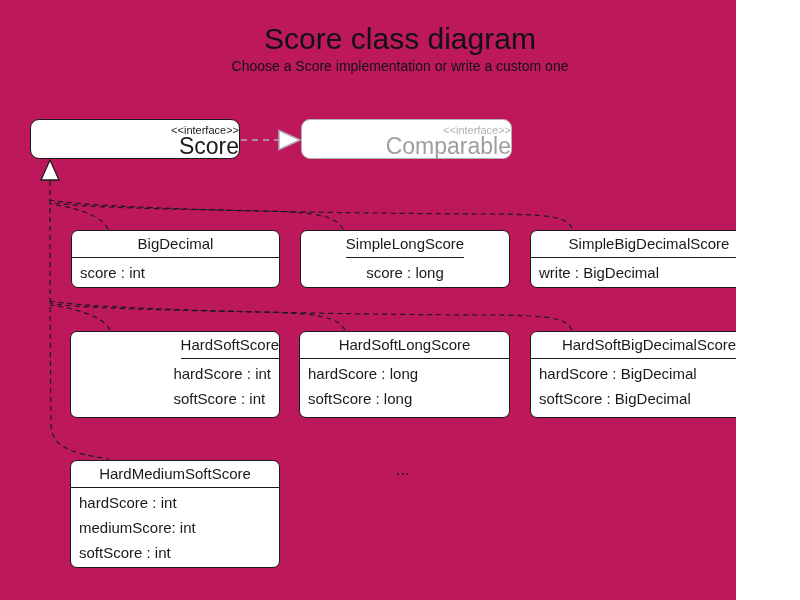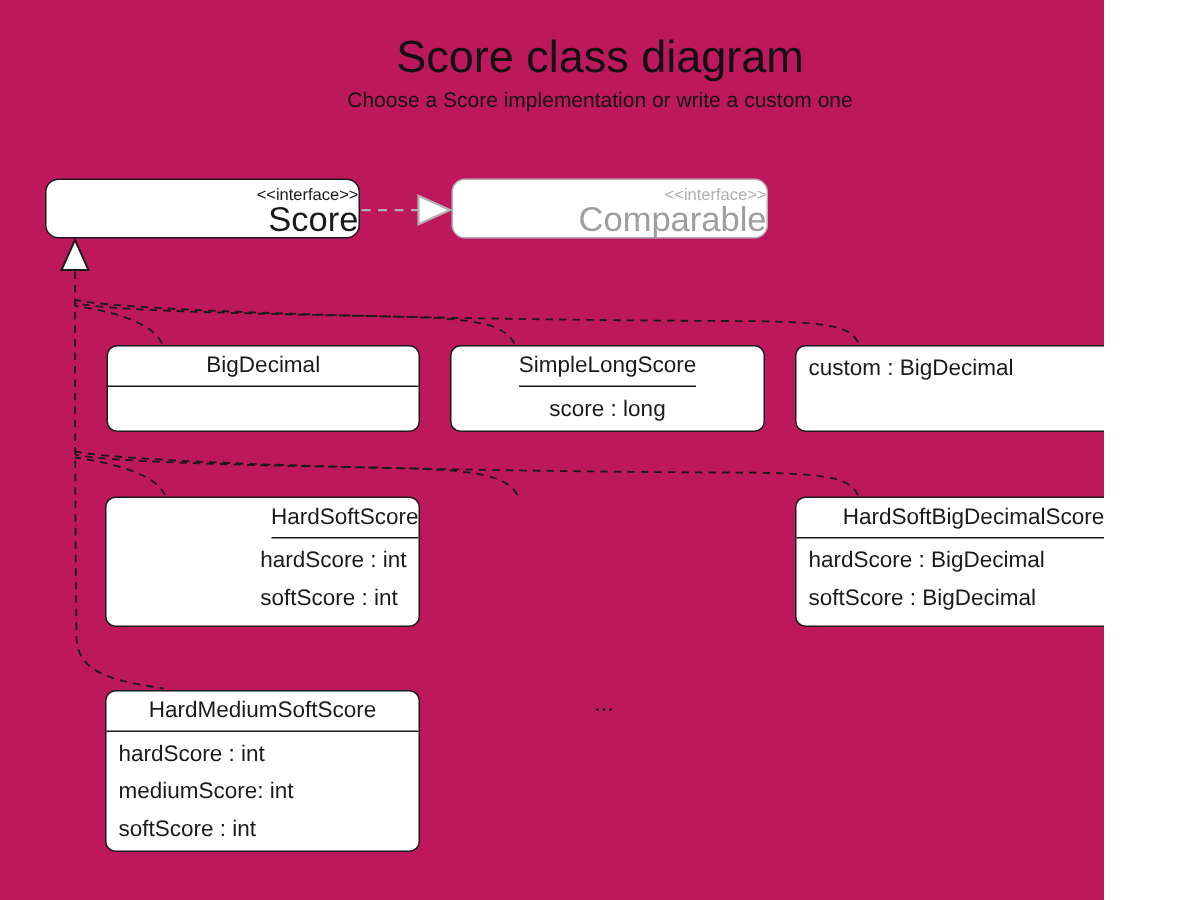--- a/index.html
+++ b/index.html
@@ -134,43 +134,54 @@
     <div class="iname">Score</div>
   </div>
 
   <div class="iface muted" style="left:301px; top:119px; width:211px; height:40px;">
     <div class="stereo">&lt;&lt;interface&gt;&gt;</div>
     <div class="iname">Comparable</div>
   </div>
 
   <div class="cls" style="left:71px; top:230px; width:209px; height:58px;">
     <div class="cls-title">BigDecimal</div>
+    <div class="cls-attrs">
+      <div class="attr">score : int</div>
+    </div>
   </div>
 
   <div class="cls" style="left:300px; top:230px; width:210px; height:58px;align-items:center;">
     <div class="cls-title">SimpleLongScore</div>
     <div class="cls-attrs">
       <div class="attr">score : long</div>
     </div>
   </div>
 
   <div class="cls" style="left:530px; top:230px; width:238px; height:58px;">
-    <div class="cls-attrs">
-      <div class="attr">custom : BigDecimal</div>
+    <div class="cls-title">SimpleBigDecimalScore</div>
+    <div class="cls-attrs">
+      <div class="attr">write : BigDecimal</div>
     </div>
   </div>
 
   <div class="cls" style="left:70px; top:331px; width:210px; height:87px;align-items:flex-end;">
     <div class="cls-title">HardSoftScore</div>
     <div class="cls-attrs">
       <div class="attr">hardScore : int</div>
       <div class="attr">softScore : int</div>
     </div>
   </div>
 
+  <div class="cls" style="left:299px; top:331px; width:211px; height:87px;">
+    <div class="cls-title">HardSoftLongScore</div>
+    <div class="cls-attrs">
+      <div class="attr">hardScore : long</div>
+      <div class="attr">softScore : long</div>
+    </div>
+  </div>
 
   <div class="cls" style="left:530px; top:331px; width:238px; height:87px;">
     <div class="cls-title">HardSoftBigDecimalScore</div>
     <div class="cls-attrs">
       <div class="attr">hardScore : BigDecimal</div>
       <div class="attr">softScore : BigDecimal</div>
     </div>
   </div>
 
   <div class="cls" style="left:70px; top:460px; width:210px; height:108px;">

